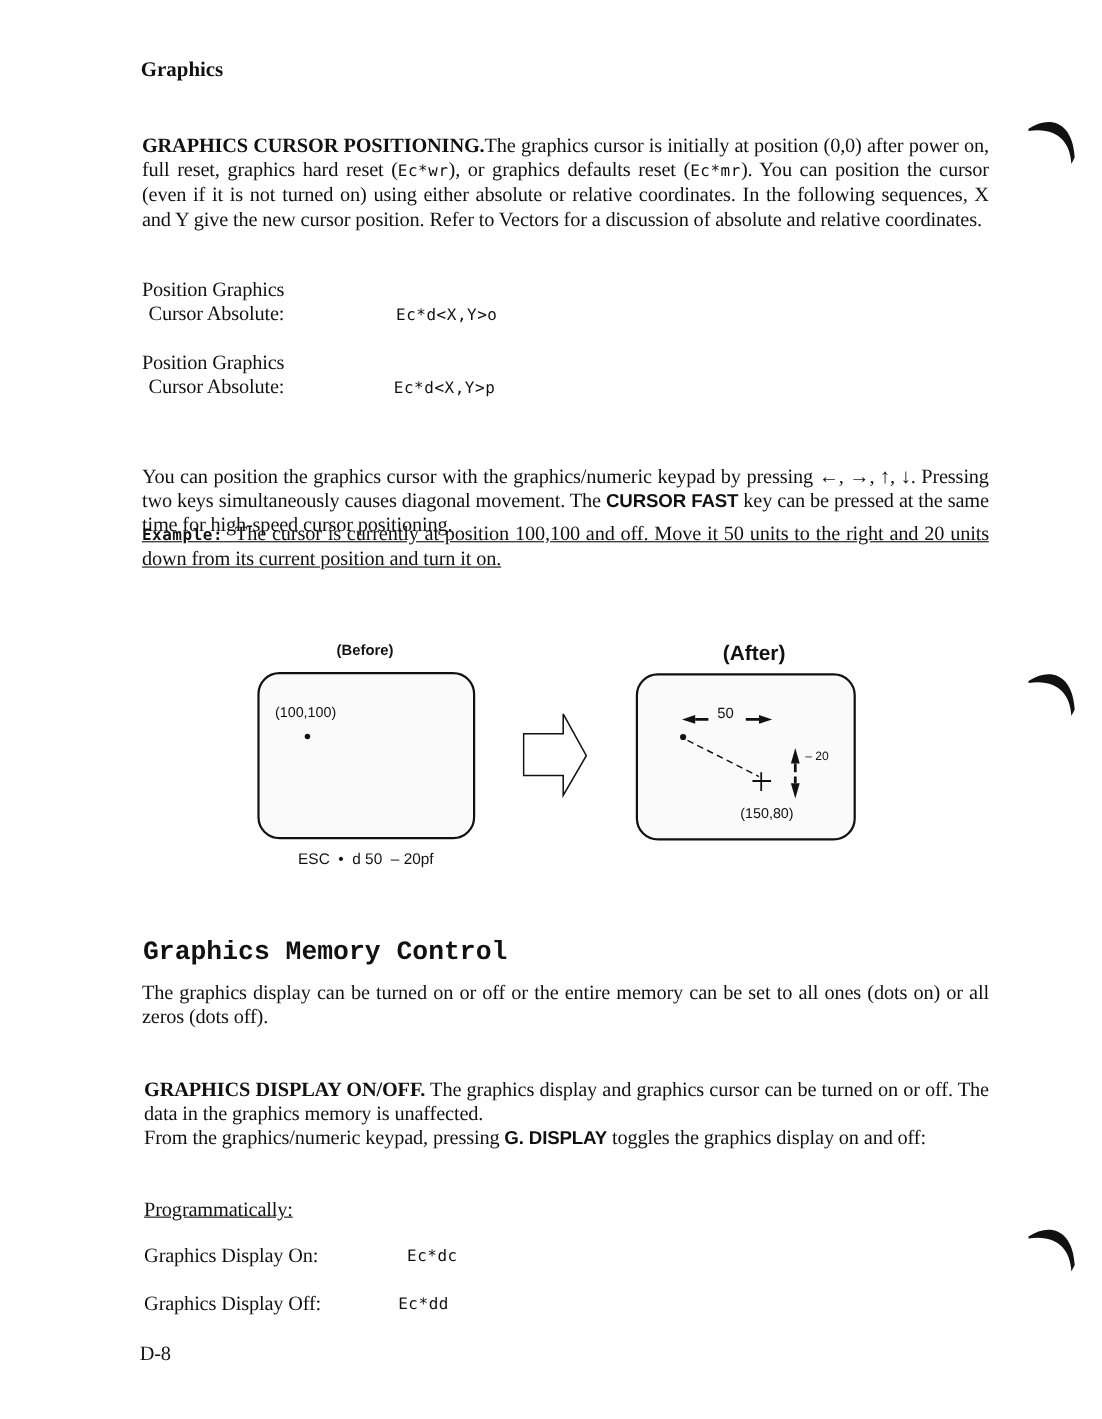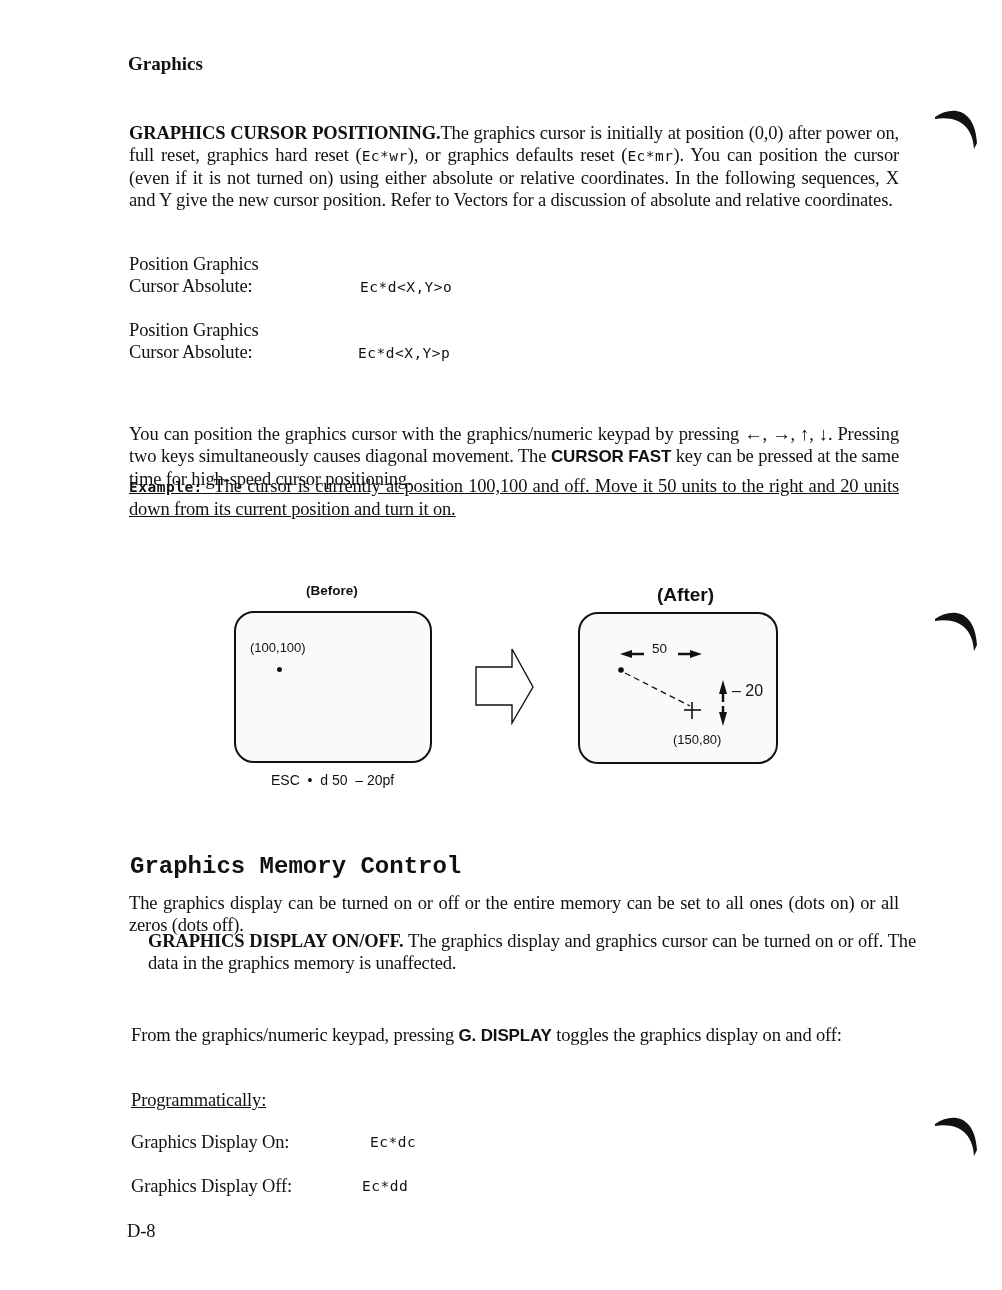--- a/index.html
+++ b/index.html
@@ -1,18 +1,18 @@
 <!DOCTYPE html>
 <html><head>
 <meta charset="utf-8">
 <style>
   html, body { margin: 0; padding: 0; background: #ffffff; }
   body { width: 1002px; height: 1290px; position: relative; overflow: hidden; color: #111; }
   .abs { position: absolute; }
-  .para { font-family: "Liberation Serif", serif; font-size: 18.5px; line-height: 22px; letter-spacing: -0.15px; }
+  .para { font-family: "Liberation Serif", serif; font-size: 18.5px; line-height: 22px; letter-spacing: -0.15px; text-align: right; }
   .code { font-family: "DejaVu Sans Mono", monospace; font-size: 14.5px; letter-spacing: 0.5px; }
   .runin { font-weight: bold; }
   .keyname { font-family: "Liberation Sans", sans-serif; font-weight: bold; font-size: 17px; }
   .heading { font-family: Liberation Mono, monospace; font-weight: bold; font-size: 24px; }
   .header-word { font-family: "Liberation Serif", serif; font-size: 19px; font-weight: bold; }
   .tab-mark { position: absolute; width: 60px; height: 60px; }
   .diagram-text { font-family: "Liberation Sans", sans-serif; }
 </style>
 </head>
 <body>
@@ -81,29 +81,29 @@
 
     <line x1="106" y1="98" x2="123" y2="98" stroke="#111" stroke-width="1.6"></line>
     <line x1="114" y1="90" x2="114" y2="107" stroke="#111" stroke-width="1.6"></line>
 
     <polygon points="145,68 141,82 149,82" fill="#111"></polygon>
     <line x1="145" y1="82" x2="145" y2="90" stroke="#111" stroke-width="2.5"></line>
     <line x1="145" y1="94" x2="145" y2="100" stroke="#111" stroke-width="2.5"></line>
     <polygon points="145,114 141,100 149,100" fill="#111"></polygon>
   </svg>
   <div class="abs diagram-text" style="left:432px; top:66px; font-size:13.5px;">50</div>
-  <div class="abs diagram-text" style="left:512px; top:107px; font-size:16px;">– 20</div>
+  <div class="abs diagram-text" style="left:512px; top:107px; font-size:11px;">– 20</div>
   <div class="abs diagram-text" style="left:453px; top:157px; font-size:13px;">(150,80)</div>
 </div>
 
 <div class="abs heading" style="left:130px; top:853px;">Graphics Memory Control</div>
 
 <div class="abs para" style="left:129px; top:892px; width:770px; text-align:justify;">The graphics display can be turned on or off or the entire memory can be set to all ones (dots on) or all zeros (dots off).</div>
 
-<div class="abs para" style="left:131px; top:930px; width:768px; text-align:justify;margin-left:17px;">
+<div class="abs para" style="left:131px; top:980px; width:768px; text-align:justify;">
   <span class="runin">GRAPHICS DISPLAY ON/OFF.</span> <span>The graphics display and graphics cursor can be turned on or off. The data in the graphics memory is unaffected.</span>
 </div>
 
 <div class="abs para" style="left:131px; top:1024px; width:768px; text-align:justify;">
   <span>From the graphics/numeric keypad, pressing </span><span class="keyname">G. DISPLAY</span><span> toggles the graphics display on and off:</span>
 </div>
 
 <div class="abs para" style="left:131px; top:1089px;text-decoration:underline;">Programmatically:</div>
 
 <div class="abs para" style="left:131px; top:1131px;">Graphics Display On:</div>

